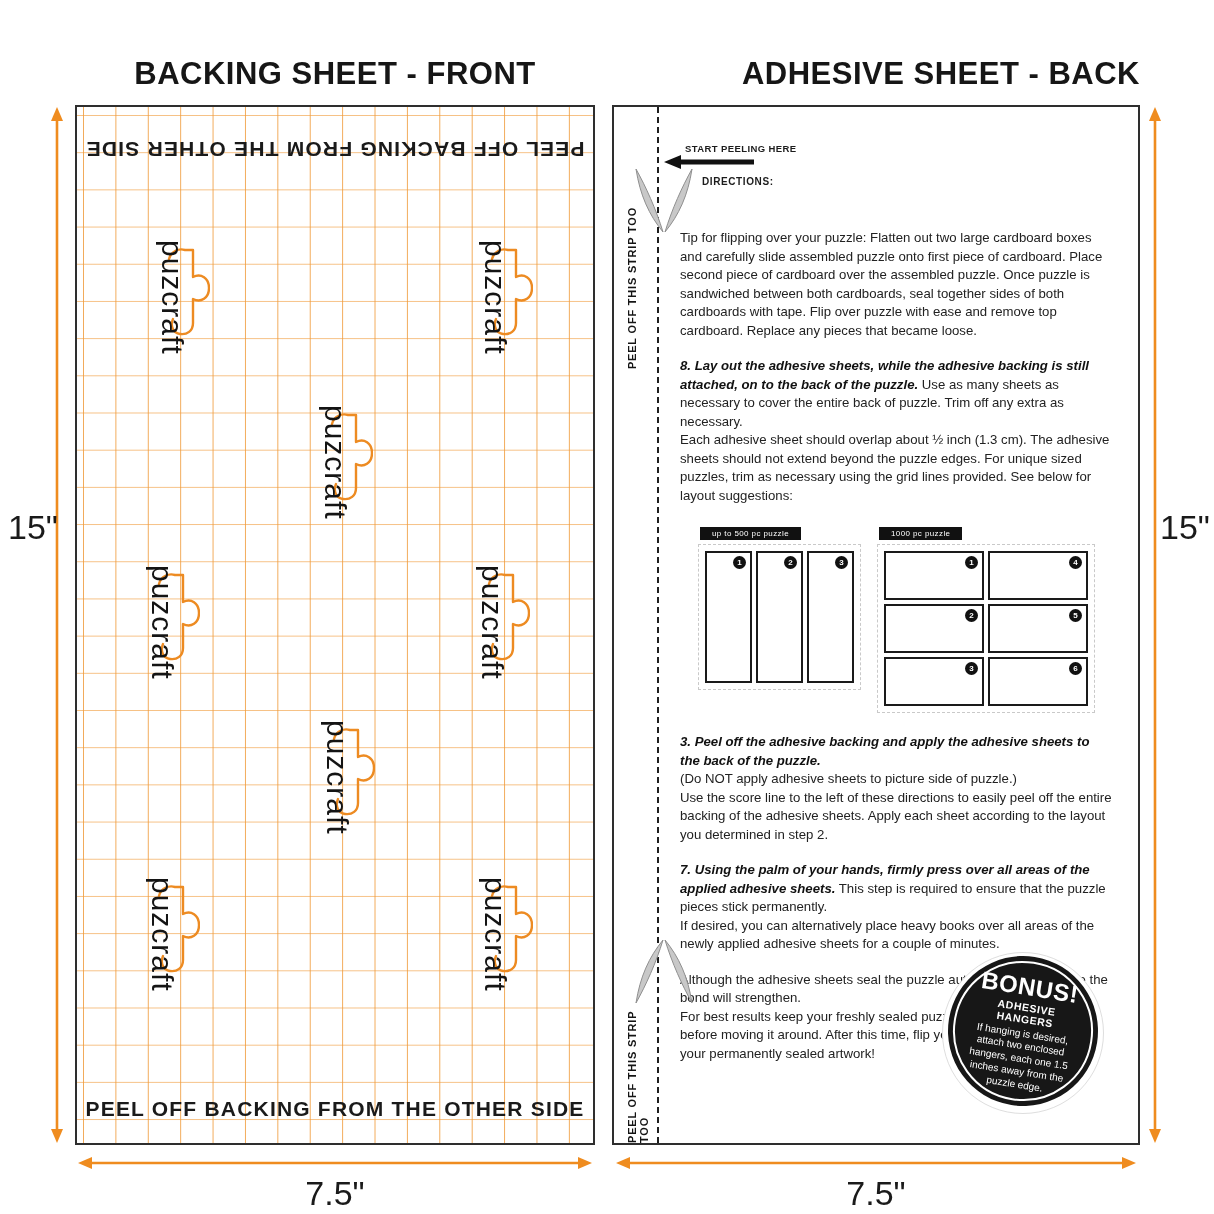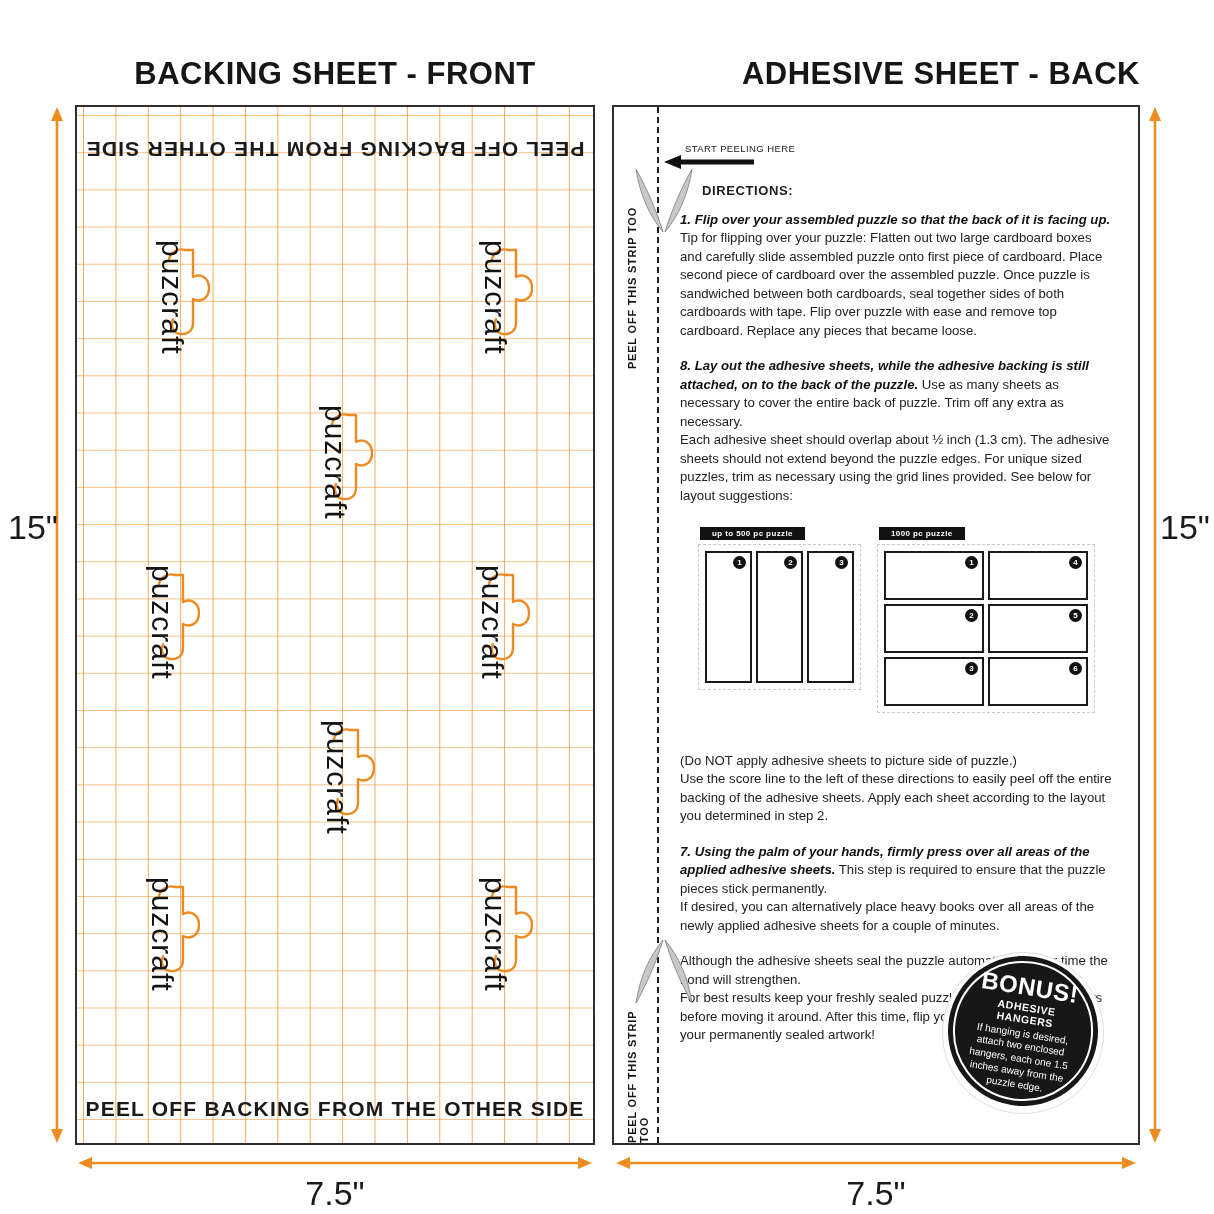--- a/index.html
+++ b/index.html
@@ -31,33 +31,33 @@
 
   
   #back-panel { left:612px; width:528px; }
   .score-line { position:absolute; left:43px; top:0; height:100%; width:0; border-left:2px dashed #1d1d1d; }
   .strip-label { position:absolute; left:12px; writing-mode:vertical-rl; transform:rotate(180deg); font-size:11px; font-weight:700; letter-spacing:.8px; color:#141414; }
   #strip-label-top { top:100px; }
   #strip-label-bottom { top:898px; }
   .peel-curl { position:absolute; left:16px; }
   #peel-curl-bottom { transform:scaleY(-1); }
 
-  #start-peeling-label { position:absolute; left:71px; top:36px; font-size:9.5px; font-weight:400; letter-spacing:.4px; }
+  #start-peeling-label { position:absolute; left:71px; top:36px; font-size:9.5px; font-weight:700; letter-spacing:.4px; }
   #start-peeling-arrow { position:absolute; left:50px; top:48px; }
 
-  #directions-heading { position:absolute; left:88px; top:76px; font-size:13px; font-weight:800; letter-spacing:.6px; }
+  #directions-heading { position:absolute; left:88px; top:69px; font-size:10px; font-weight:800; letter-spacing:.6px; }
 
   .directions-col { position:absolute; left:66px; top:104px; width:432px; }
   .step { font-size:13.2px; line-height:1.4; white-space:pre-line; margin-bottom:17px; color:#222; }
   .step .lead { font-weight:700; font-style:italic; color:#111; }
   .closing { font-size:13.2px; line-height:1.4; white-space:pre-line; color:#222; }
 
   
   .diagrams-row { display:flex; gap:16px; margin:4px 0 20px 18px; align-items:flex-start; }
-  .diag-label { display:inline-block; background:#111; color:#fff; font-size:8px; font-weight:700; letter-spacing:.4px; padding:2px 12px; margin:0 0 4px 2px; }
+  .diag-label { display:inline-block; background:#111; color:#fff; font-size:8px; font-weight:400; letter-spacing:.4px; padding:2px 12px; margin:0 0 4px 2px; }
   .diag-box { border:1px dashed #c9c9c9; padding:6px; background:#fff; }
   .dA-box { display:flex; gap:4px; }
   .dA-box .cell { width:47px; height:132px; }
   .dB-box { display:grid; grid-template-columns:repeat(2,100px); gap:4px; }
   .dB-box .cell { width:100px; height:49px; }
   .cell { border:2px solid #1a1a1a; position:relative; background:#fff; }
   .cellnum { position:absolute; top:3px; right:4px; width:13px; height:13px; border-radius:50%; background:#111; color:#fff; font-size:8px; font-weight:700; display:flex; align-items:center; justify-content:center; }
 
   
   .bonus-outer { position:absolute; left:328px; top:845px; width:162px; height:162px; border-radius:50%; background:#fff; border:1px solid #dedede; }
@@ -164,21 +164,21 @@
 
   <svg class="peel-curl" id="peel-curl-top" style="top:60px;" width="68" height="70" viewBox="0 0 68 70">
     <path d="M6 2 C10 28,19 48,33 65 C26 42,16 20,6 2 Z" fill="#C8C8C8" stroke="#8F8F8F" stroke-width="1"></path>
     <path d="M62 2 C58 28,49 48,35 65 C42 42,52 20,62 2 Z" fill="#C8C8C8" stroke="#8F8F8F" stroke-width="1"></path>
   </svg>
   <div class="strip-label" id="strip-label-top">PEEL OFF THIS STRIP TOO</div>
 
   <div id="directions-heading">DIRECTIONS:</div>
 
   <div class="directions-col">
-    <p class="step"><span class="lead">1. Flip over your assembled puzzle so that the back of it is facing up.</span><span>
+    <p class="step"><span>
 Tip for flipping over your puzzle: Flatten out two large cardboard boxes and carefully slide assembled puzzle onto first piece of cardboard. Place second piece of cardboard over the assembled puzzle. Once puzzle is sandwiched between both cardboards, seal together sides of both cardboards with tape. Flip over puzzle with ease and remove top cardboard. Replace any pieces that became loose.</span></p>
     <p class="step"><span class="lead">8. Lay out the adhesive sheets, while the adhesive backing is still attached, on to the back of the puzzle.</span><span> Use as many sheets as necessary to cover the entire back of puzzle. Trim off any extra as necessary.
 Each adhesive sheet should overlap about ½ inch (1.3 cm). The adhesive sheets should not extend beyond the puzzle edges. For unique sized puzzles, trim as necessary using the grid lines provided. See below for layout suggestions:</span></p>
 
     <div class="diagrams-row">
       <div class="diagram">
         <span class="diag-label">up to 500 pc puzzle</span>
         <div class="diag-box dA-box">
           <div class="cell">
               <span class="cellnum">1</span>
@@ -209,21 +209,21 @@
           <div class="cell">
               <span class="cellnum">3</span>
             </div>
           <div class="cell">
               <span class="cellnum">6</span>
             </div>
         </div>
       </div>
     </div>
 
-    <p class="step"><span>
+    <p class="step"><span class="lead">3. Peel off the adhesive backing and apply the adhesive sheets to the back of the puzzle.</span><span>
 (Do NOT apply adhesive sheets to picture side of puzzle.)
 Use the score line to the left of these directions to easily peel off the entire backing of the adhesive sheets. Apply each sheet according to the layout you determined in step 2.</span></p>
     <p class="step"><span class="lead">7. Using the palm of your hands, firmly press over all areas of the applied adhesive sheets.</span><span> This step is required to ensure that the puzzle pieces stick permanently.
 If desired, you can alternatively place heavy books over all areas of the newly applied adhesive sheets for a couple of minutes.</span></p>
     <p class="closing">Although the adhesive sheets seal the puzzle automatically, over time the bond will strengthen.
 For best results keep your freshly sealed puzzle lying flat for a few hours before moving it around. After this time, flip your puzzle over and enjoy your permanently sealed artwork!</p>
   </div>
 
   <svg class="peel-curl" id="peel-curl-bottom" style="top:828px;" width="68" height="70" viewBox="0 0 68 70">
     <path d="M6 2 C10 28,19 48,33 65 C26 42,16 20,6 2 Z" fill="#C8C8C8" stroke="#8F8F8F" stroke-width="1"></path>

